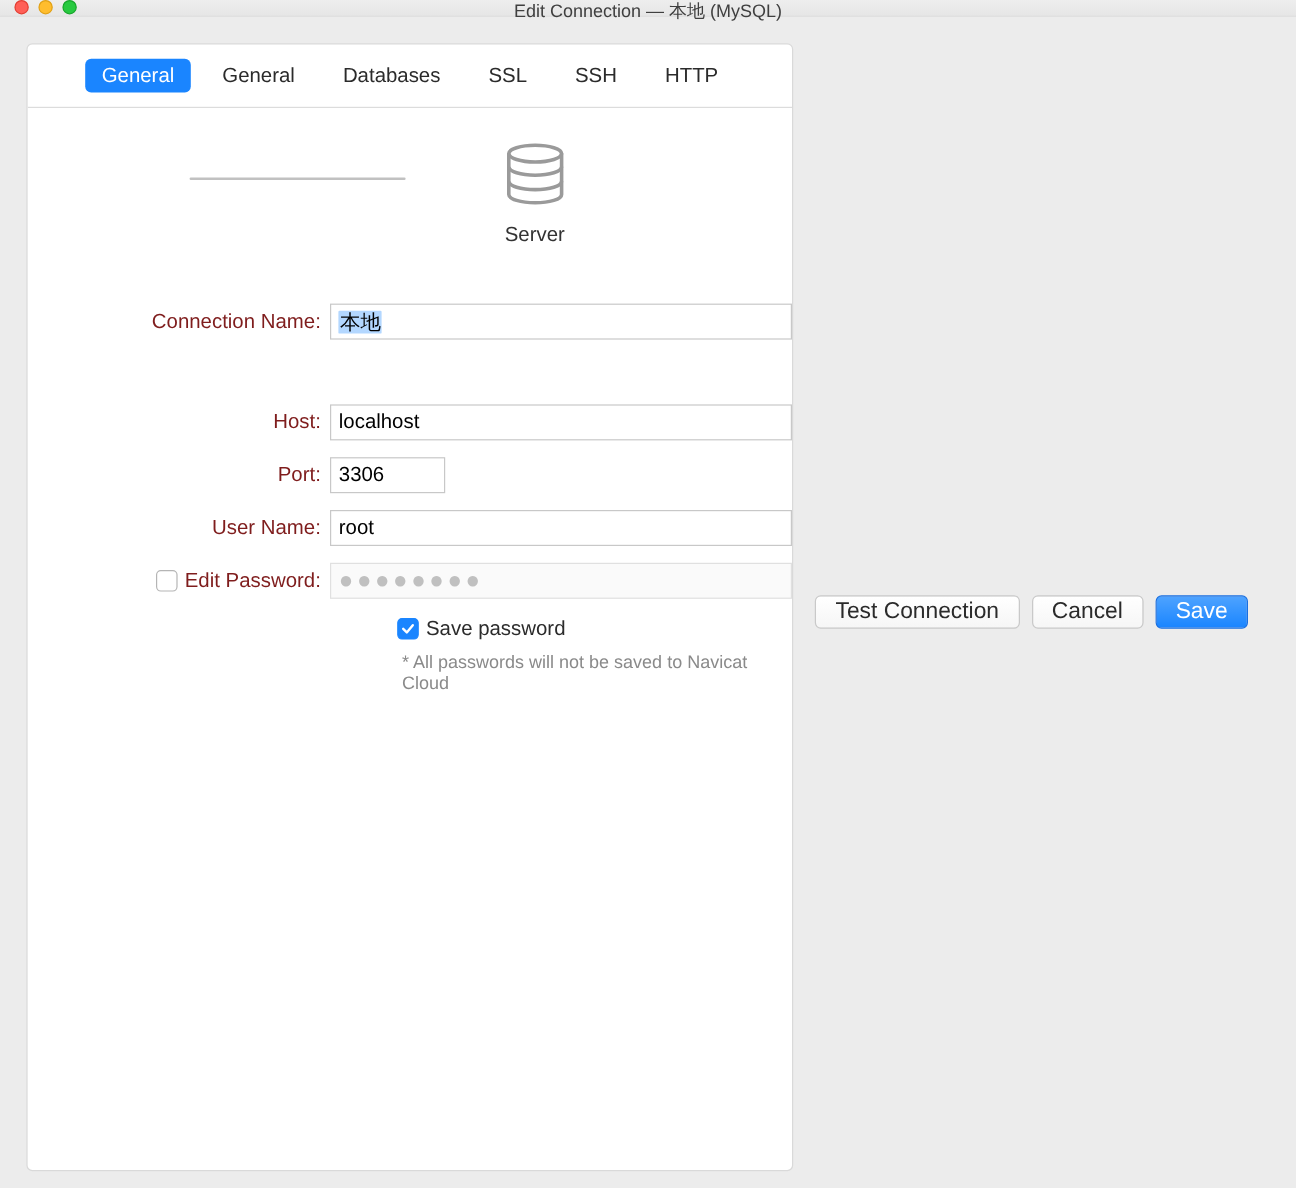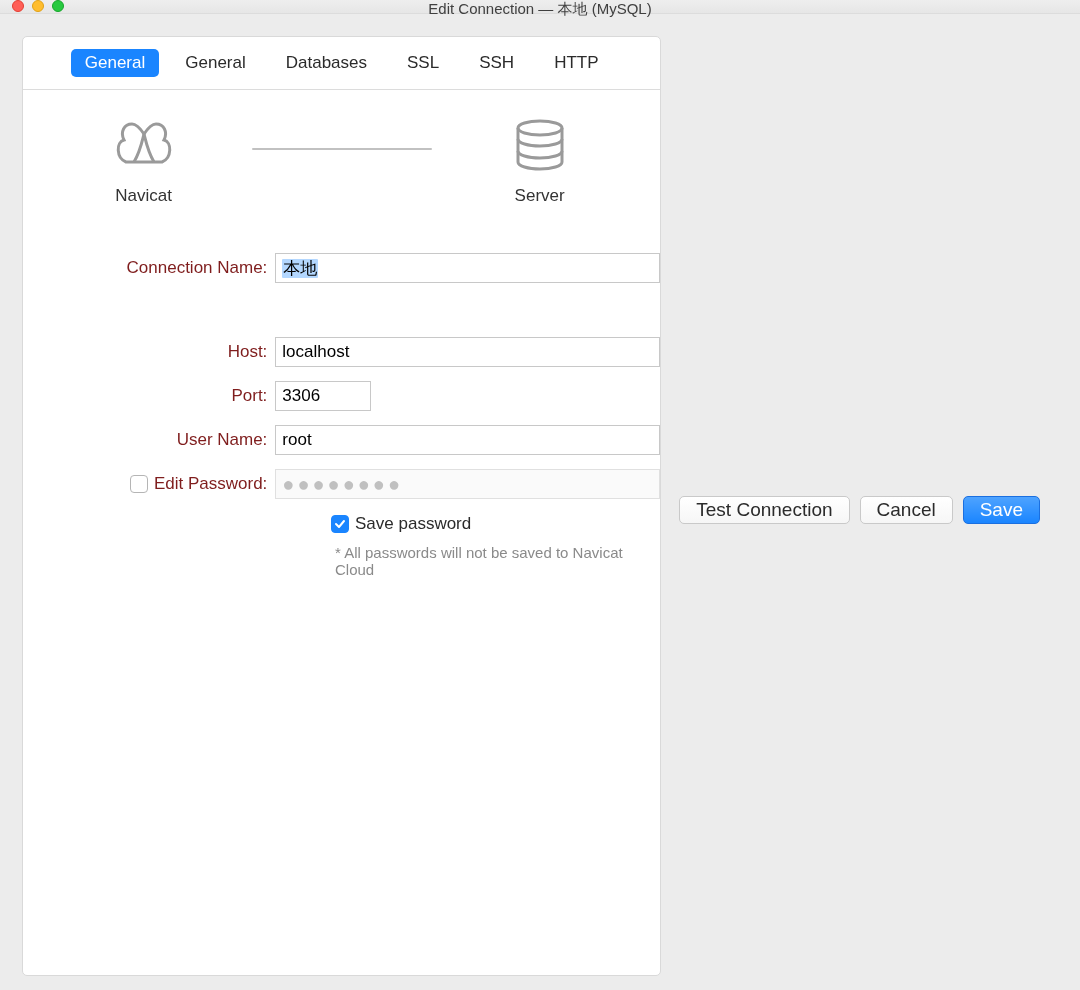--- a/index.html
+++ b/index.html
@@ -64,32 +64,20 @@
       <div class="tabs-row">
         <div class="tab active">General</div>
         <div class="tab">General</div>
         <div class="tab">Databases</div>
         <div class="tab">SSL</div>
         <div class="tab">SSH</div>
         <div class="tab">HTTP</div>
       </div>
 
       <div class="diagram">
-        <div class="diag-item">
-          <span>
-            <svg width="64" height="56" viewBox="0 0 64 56">
-              <g fill="none" stroke="#9a9a9a" stroke-width="3">
-                <path d="M20 6 C12 6 8 14 12 22 C4 24 4 40 14 44 L50 44 C60 40 60 24 52 22 C56 14 52 6 44 6 C40 6 36 10 32 16 C28 10 24 6 20 6 Z"></path>
-                <path d="M32 16 C30 24 28 34 22 44"></path>
-                <path d="M32 16 C34 24 36 34 42 44"></path>
-              </g>
-            </svg>
-          </span>
-          <span class="diag-label">Navicat</span>
-        </div>
         <div class="diag-line"></div>
         <div class="diag-item">
           <span>
             <svg width="64" height="56" viewBox="0 0 64 56">
               <g fill="none" stroke="#9a9a9a" stroke-width="3">
                 <ellipse cx="32" cy="10" rx="22" ry="7"></ellipse>
                 <path d="M10 10 V44 C10 48 20 51 32 51 C44 51 54 48 54 44 V10"></path>
                 <path d="M10 21 C10 25 20 28 32 28 C44 28 54 25 54 21"></path>
                 <path d="M10 33 C10 37 20 40 32 40 C44 40 54 37 54 33"></path>
               </g>

